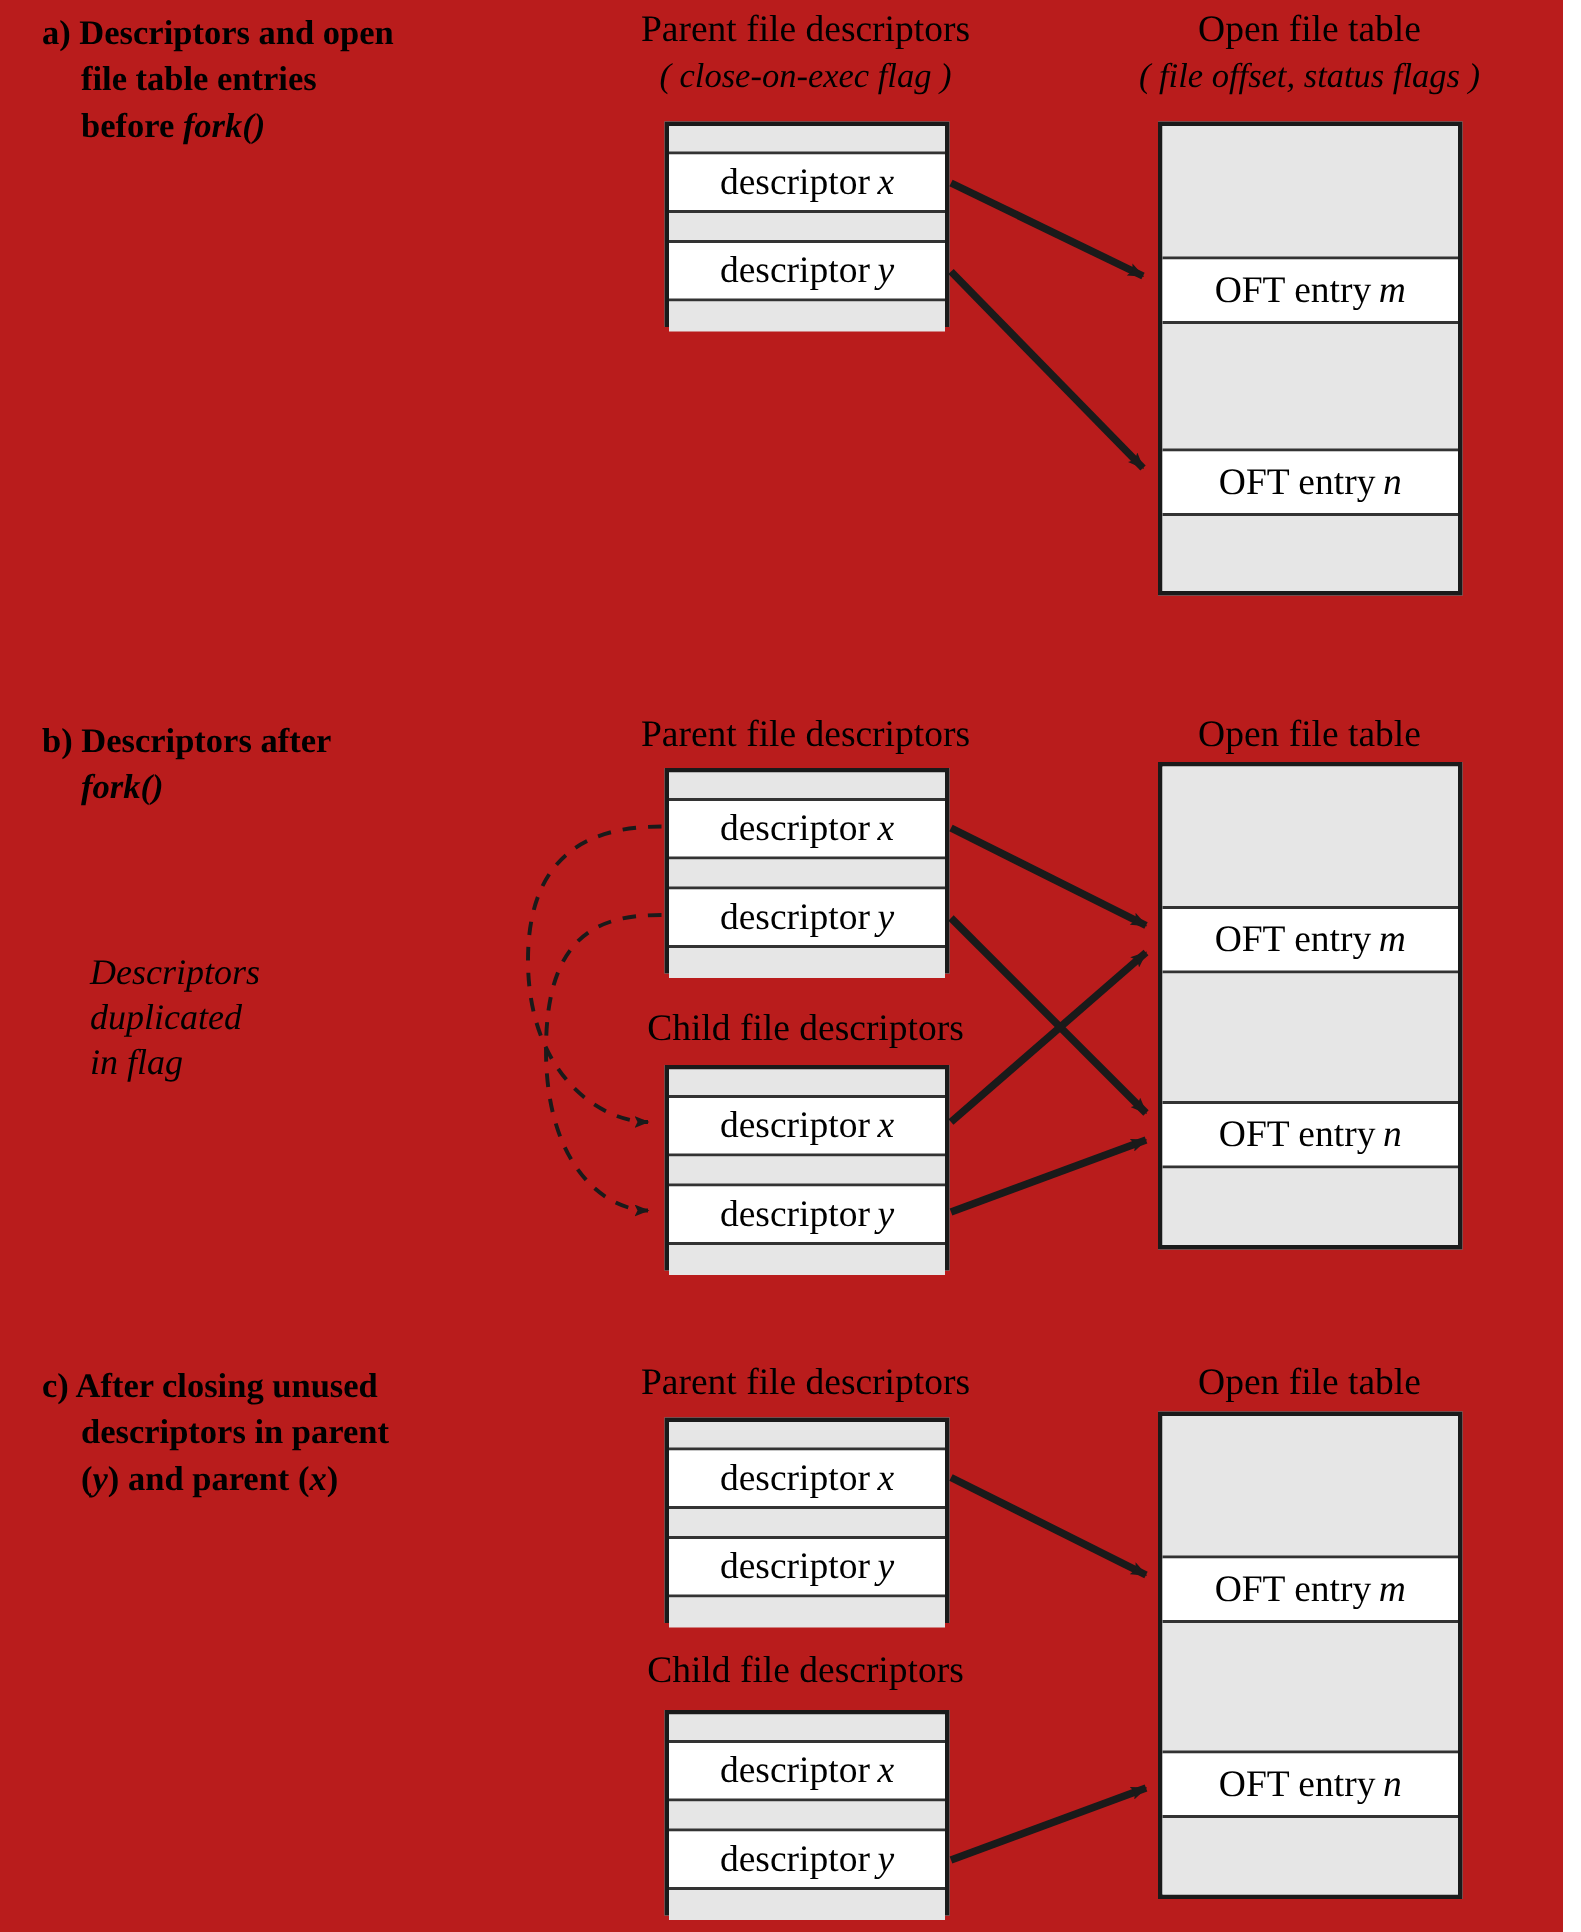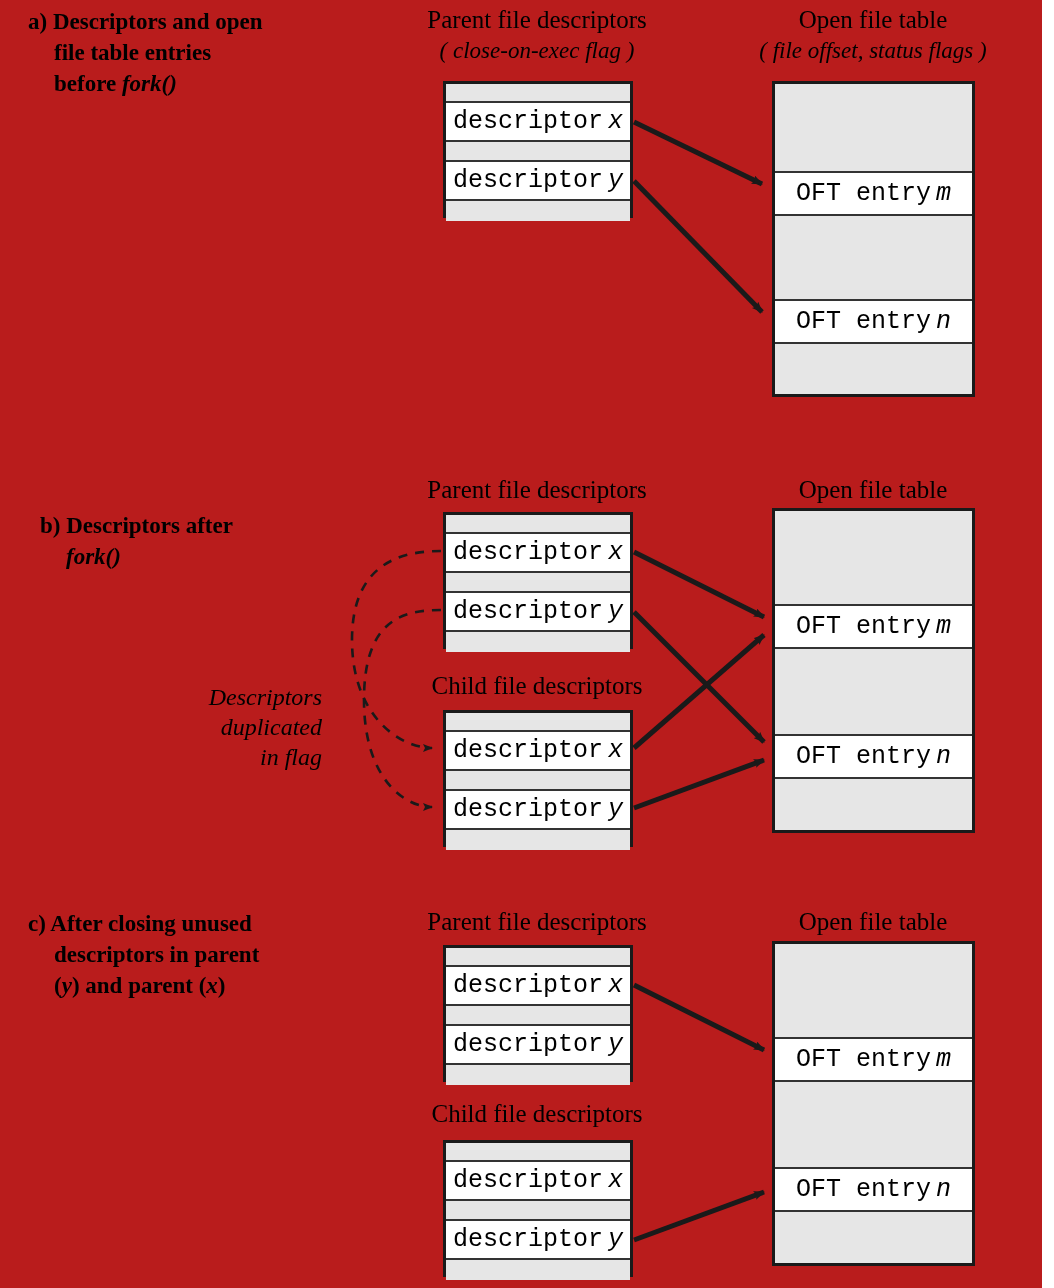--- a/index.html
+++ b/index.html
@@ -63,45 +63,42 @@
   .box-row {
     box-sizing: border-box;
     width: 100%;
     border-bottom: 2px solid #333333;
     display: flex;
     align-items: center;
     justify-content: center;
     font-size: 25px;
     white-space: nowrap;
     color: #000000;
-    font-family: Liberation Mono, monospace;
   }
   .box-row:last-child {
     border-bottom: none;
   }
   .box-row.gray {
     background: #e6e6e6;
   }
   .box-row.white {
     background: #ffffff;
   }
   .box-row .var {
     font-style: italic;
     padding-left: 5px;
   }
 
   
   .side-note {
     position: absolute;
-    text-align: right;
     font-style: italic;
     font-size: 24px;
     line-height: 30px;
     color: #000000;
-    margin-top: 48px;
   }
 
   
   .arrow-layer {
     position: absolute;
     left: 0;
     top: 0;
     width: 1054px;
     height: 1288px;
     pointer-events: none;
@@ -149,21 +146,21 @@
         <span class="var">m</span>
     </div>
     <div class="box-row gray" style="height:85px;"></div>
     <div class="box-row white" style="height:43px;">
       <span>OFT entry </span>
         <span class="var">n</span>
     </div>
     <div class="box-row gray" style="height:50px;"></div>
   </div>
 
-  <div class="panel-caption" style="left:40px; top:478px; width:360px;margin-top:32px;">
+  <div class="panel-caption" style="left:28px; top:478px; width:360px;">
     <span class="hang">b) Descriptors after</span>
     <span class="indent"><i>fork()</i></span>
   </div>
 
   <div class="side-note" style="left:60px; top:634px; width:262px;">
     <div>Descriptors</div>
     <div>duplicated</div>
     <div>in flag</div>
   </div>
 

